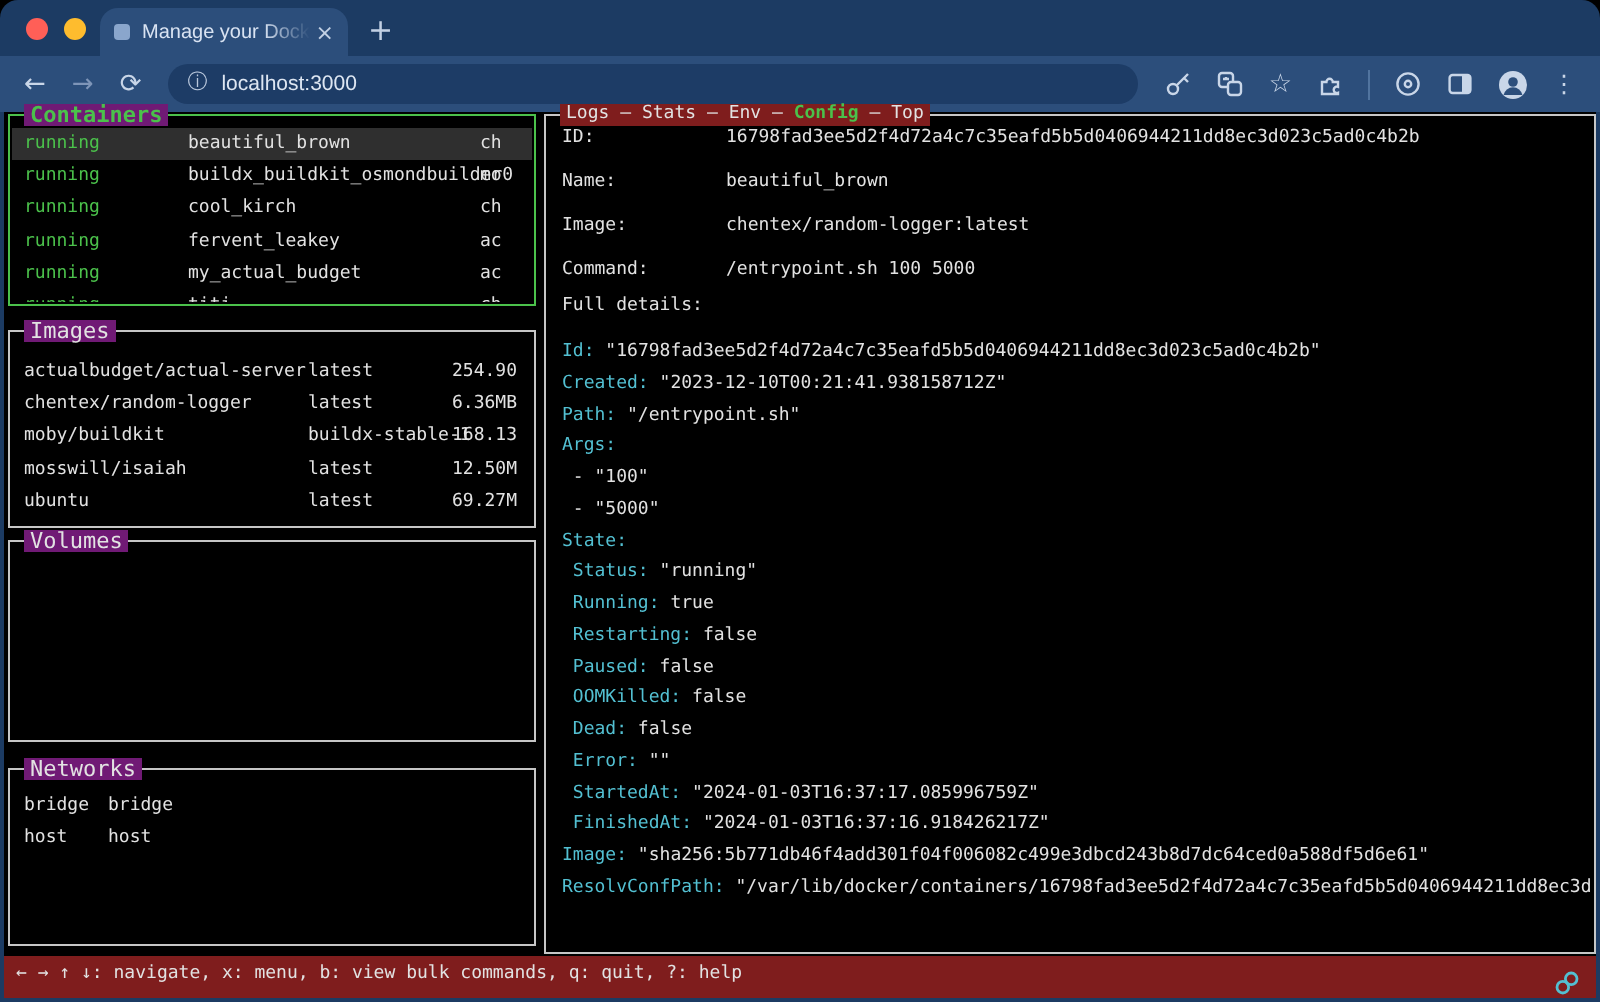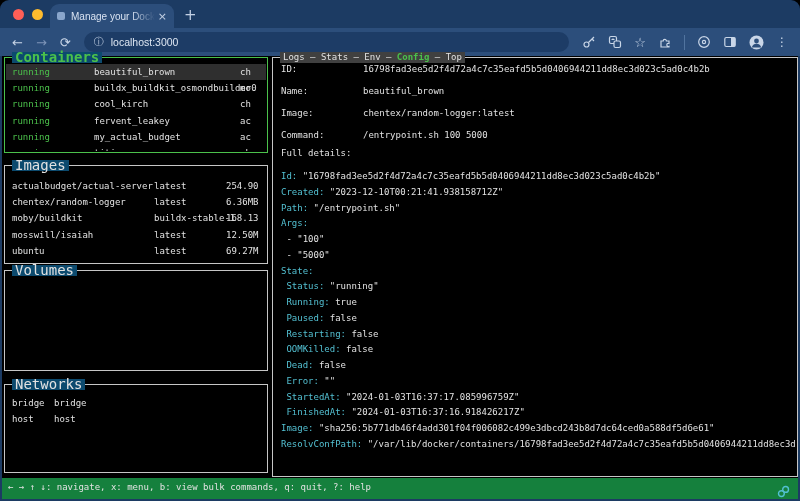--- a/index.html
+++ b/index.html
@@ -40,48 +40,48 @@
   .tsep{width:1px;height:15px;background:#51749f}
   .stario{color:var(--cicon);font-size:13px;line-height:13px;font-family:"DejaVu Sans",sans-serif}
   .kebab{color:var(--cicon);font-size:12px;line-height:12px;font-family:"DejaVu Sans",sans-serif}
 
   
   .terminal{position:absolute;left:0;top:56px;width:800px;height:422px;background:#000;
             border-left:2px solid var(--frame);border-right:2px solid var(--frame);
             font-size:9px;color:var(--white)}
   .panel{position:absolute;border:1px solid var(--pborder);background:#000}
   .panel.focused{border-color:var(--green)}
-  .ptitle{position:absolute;top:-6px;left:7px;background:#0c4a6e;padding:0 3px;font-size:14px;
+  .ptitle{position:absolute;top:-6px;left:7px;background:#701a75;padding:0 3px;font-size:11px;
           line-height:11px;color:var(--white);white-space:pre}
   .ptitle.green{color:var(--green);font-weight:bold}
   .rows{position:absolute;left:1px;right:1px;bottom:1px;overflow:hidden}
   .trow{position:relative;height:16.2px;line-height:16.2px;white-space:pre;overflow:hidden}
   .trow.sel{background:#2f2f2f}
   .trow span{position:absolute;top:0}
   .c-state{left:6px;color:var(--green)}
   .c-name{left:88px}.c-img{left:234px}
   .i-repo{left:6px}.i-tag{left:148px}.i-size{left:220px}
   .v-driver{left:6px}.v-name{left:40px;font-weight:bold}
   .n-name{left:6px}.n-driver{left:48px}
 
   
-  .insp-tabs{position:absolute;top:-6px;left:7px;background:#404040;padding:0 3px;font-size:9px;
+  .insp-tabs{position:absolute;top:-6px;left:7px;background:#7f1d1d;padding:0 3px;font-size:9px;
              line-height:11px;white-space:pre;color:var(--white)}
   .insp-tabs .active{color:var(--green);font-weight:bold}
   .summary{position:absolute;left:0;top:0;right:1px}
   .sumline{height:22px;line-height:22px;white-space:pre;overflow:hidden}
   .sumlabel{display:inline-block;width:90px;padding-left:8px}
   .heading{position:absolute;left:8px;top:89px;height:12px;line-height:12px}
   .details{position:absolute;left:8px;right:1px;top:111px;overflow:hidden;bottom:1px}
   .dline{height:15.75px;line-height:15.75px;white-space:pre;overflow:hidden}
   .dkey{color:var(--cyan)}
   .dval{color:var(--white)}
 
   
-  .statusbar{position:absolute;left:0;top:478px;width:800px;height:23px;background:#15803d;
+  .statusbar{position:absolute;left:0;top:478px;width:800px;height:23px;background:#7f1d1d;
              border-left:2px solid var(--frame);border-right:2px solid var(--frame);
              border-bottom:2px solid var(--frame);color:var(--white)}
   .help{position:absolute;left:6px;top:4px;font-size:9px;white-space:pre}
   .linkicon{position:absolute;right:8px;top:5px}
 </style>
 </head>
 <body>
 
 <div class="tabstrip">
   <div class="traffic">
@@ -256,22 +256,22 @@
     <div class="details">
       <div class="dline"><span class="dkey">Id:</span><span class="dval"> "16798fad3ee5d2f4d72a4c7c35eafd5b5d0406944211dd8ec3d023c5ad0c4b2b"</span></div>
       <div class="dline"><span class="dkey">Created:</span><span class="dval"> "2023-12-10T00:21:41.938158712Z"</span></div>
       <div class="dline"><span class="dkey">Path:</span><span class="dval"> "/entrypoint.sh"</span></div>
       <div class="dline"><span class="dkey">Args:</span><span class="dval"></span></div>
       <div class="dline"><span class="dkey"></span><span class="dval"> - "100"</span></div>
       <div class="dline"><span class="dkey"></span><span class="dval"> - "5000"</span></div>
       <div class="dline"><span class="dkey">State:</span><span class="dval"></span></div>
       <div class="dline"><span class="dkey"> Status:</span><span class="dval"> "running"</span></div>
       <div class="dline"><span class="dkey"> Running:</span><span class="dval"> true</span></div>
+      <div class="dline"><span class="dkey"> Restarting:</span><span class="dval"> false</span></div>
       <div class="dline"><span class="dkey"> Paused:</span><span class="dval"> false</span></div>
-      <div class="dline"><span class="dkey"> Restarting:</span><span class="dval"> false</span></div>
       <div class="dline"><span class="dkey"> OOMKilled:</span><span class="dval"> false</span></div>
       <div class="dline"><span class="dkey"> Dead:</span><span class="dval"> false</span></div>
       <div class="dline"><span class="dkey"> Error:</span><span class="dval"> ""</span></div>
       <div class="dline"><span class="dkey"> StartedAt:</span><span class="dval"> "2024-01-03T16:37:17.085996759Z"</span></div>
       <div class="dline"><span class="dkey"> FinishedAt:</span><span class="dval"> "2024-01-03T16:37:16.918426217Z"</span></div>
       <div class="dline"><span class="dkey">Image:</span><span class="dval"> "sha256:5b771db46f4add301f04f006082c499e3dbcd243b8d7dc64ced0a588df5d6e61"</span></div>
       <div class="dline"><span class="dkey">ResolvConfPath:</span><span class="dval"> "/var/lib/docker/containers/16798fad3ee5d2f4d72a4c7c35eafd5b5d0406944211dd8ec3d023c5a</span></div>
     </div>
   </div>
 </div>

